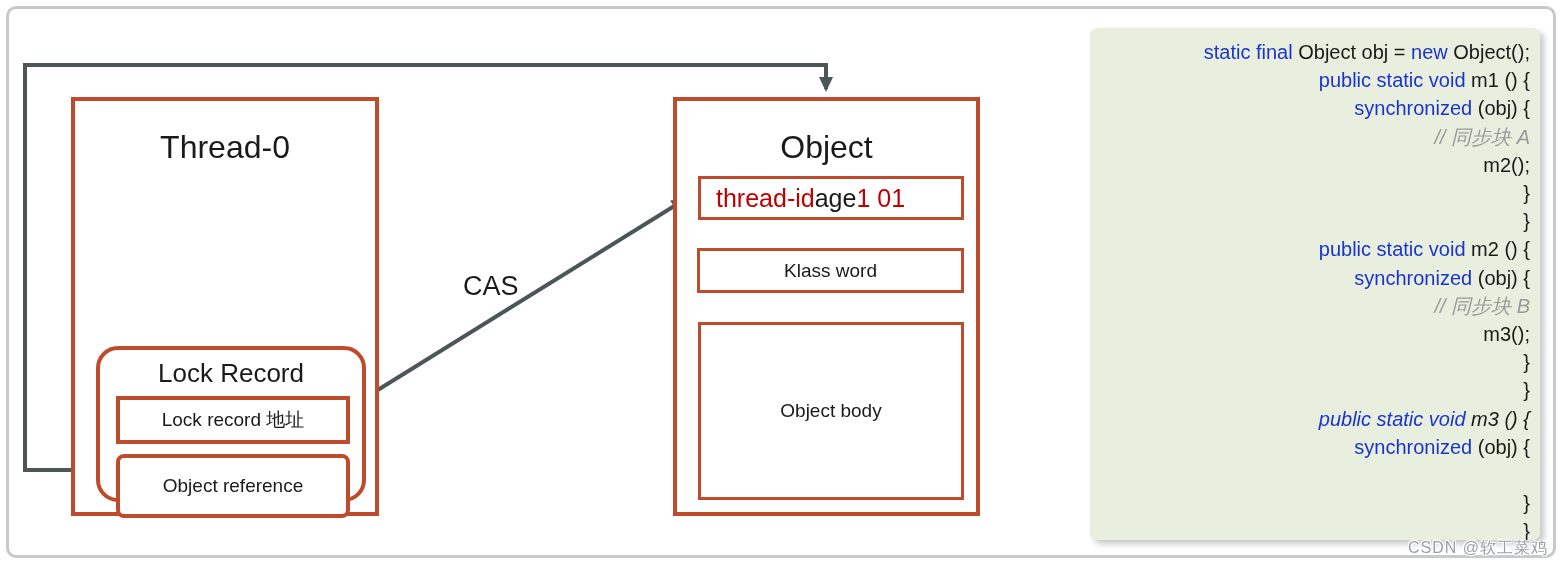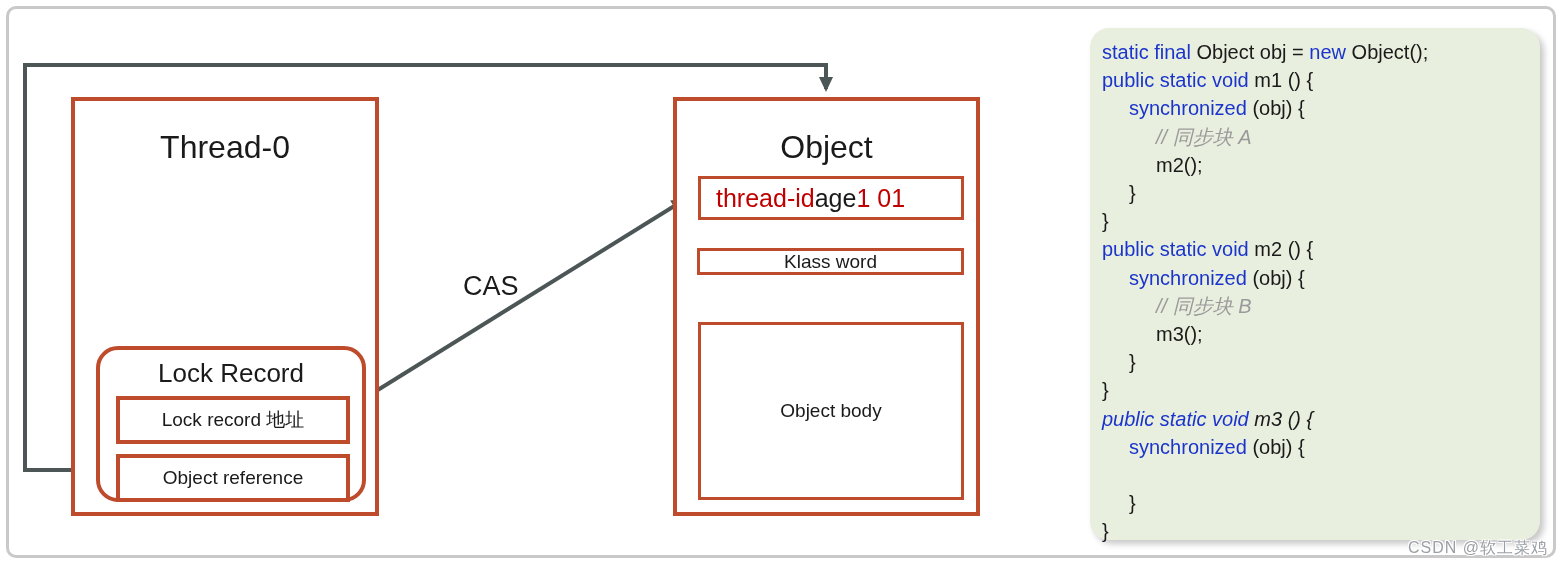--- a/index.html
+++ b/index.html
@@ -19,30 +19,30 @@
   svg.connectors{position:absolute;left:0;top:0;width:1562px;height:564px;pointer-events:none;}
   .conn{fill:none;stroke:var(--arrow-gray);stroke-width:4;}
   .box{position:absolute;border:4px solid var(--box-red);background:#ffffff;}
   .box-title{position:absolute;left:0;right:0;top:28px;text-align:center;font-size:32px;color:var(--ink);}
   .thread-box{left:71px;top:97px;width:308px;height:419px;}
   .object-box{left:673px;top:97px;width:307px;height:419px;}
   .lock-record{position:absolute;left:21px;top:245px;width:270px;height:156px;border:4px solid var(--box-red);border-radius:22px;background:#ffffff;}
   .lock-record .box-title{top:8px;font-size:26px;}
   .slot{position:absolute;border:4px solid var(--box-red);background:#ffffff;display:flex;align-items:center;justify-content:center;font-size:19px;color:var(--ink);}
   .lr-addr{left:16px;top:46px;width:234px;height:48px;}
-  .obj-ref{left:16px;top:104px;width:234px;height:48px;}
+  .obj-ref{left:16px;top:104px;width:234px;height:64px;border-radius:8px;}
   .mark-word{left:21px;top:75px;width:266px;height:44px;border-width:3px;justify-content:flex-start;padding-left:15px;font-size:25px;}
-  .klass-word{left:20px;top:147px;width:267px;height:27px;border-width:3px;}
+  .klass-word{left:20px;top:147px;width:267px;height:45px;border-width:3px;}
   .object-body{left:21px;top:221px;width:266px;height:178px;border-width:3px;}
   .tok-red{color:var(--hl-red);}
   .tok-p{color:var(--ink);}
   .tok-k{color:var(--kw-blue);}
   .tok-c{color:var(--comment-gray);font-style:italic;}
   .cas-label{position:absolute;left:463px;top:271px;font-size:27px;color:var(--ink);}
-  .code-panel{position:absolute;left:1090px;top:28px;width:450px;height:512px;background:var(--panel-bg);border-radius:19px;box-shadow:4px 4px 6px rgba(0,0,0,0.22);padding:10px 10px 0 12px;}
+  .code-panel{position:absolute;left:1090px;top:28px;width:450px;height:512px;background:var(--panel-bg);border-radius:7px;box-shadow:4px 4px 6px rgba(0,0,0,0.22);padding:10px 10px 0 12px;text-align:right;}
   .code-line{font-size:20px;line-height:28.2px;white-space:pre;color:var(--ink);}
   .watermark{position:absolute;right:14px;bottom:5px;font-size:16px;color:#9aa0a5;letter-spacing:1px;text-shadow:1px 1px 0 rgba(255,255,255,.95),-1px -1px 0 rgba(255,255,255,.95),1px -1px 0 rgba(255,255,255,.95),-1px 1px 0 rgba(255,255,255,.95);}
 </style>
 </head>
 <body>
 
 <div class="stage">
 
   <div class="page-border"></div>
 

